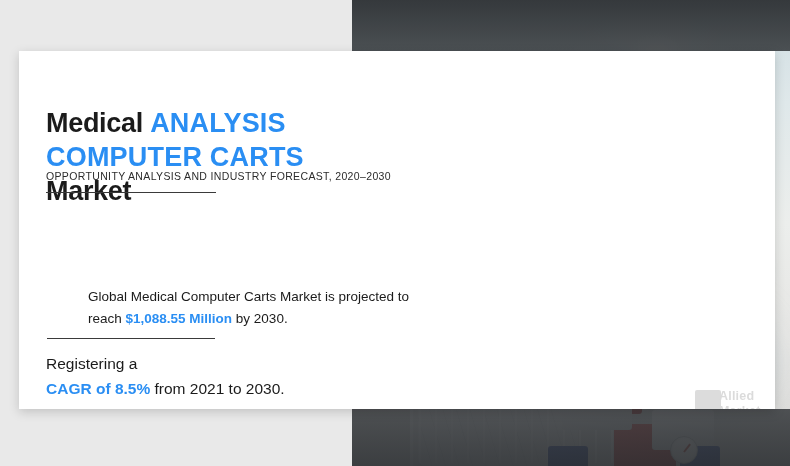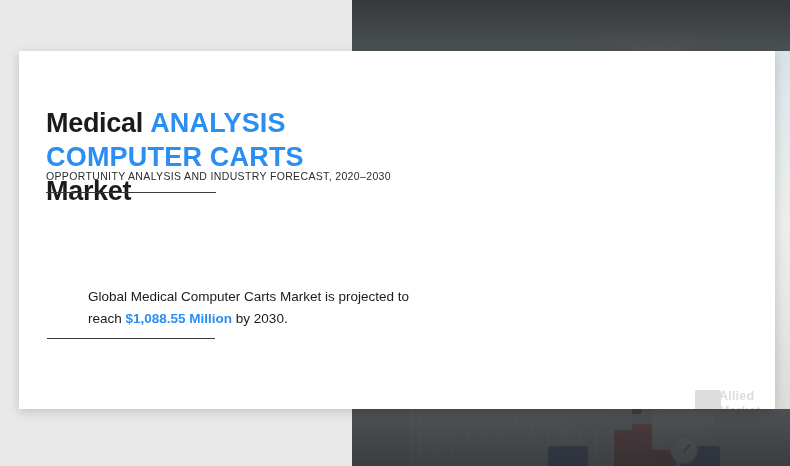--- a/index.html
+++ b/index.html
@@ -328,16 +328,17 @@
       <div class="heading"><span>Medical </span><span class="hl">ANALYSIS COMPUTER CARTS</span><span> Market</span></div>
 
       <div class="subtitle">OPPORTUNITY ANALYSIS AND INDUSTRY FORECAST,  2020–2030</div>
 
       <div class="rule rule1"></div>
 
       <div class="para"><span>Global Medical Computer Carts Market is projected to reach </span><span class="blue">$1,088.55 Million</span><span> by 2030.</span></div>
 
       <div class="rule rule2"></div>
 
+      <div class="cagr"><span>Registering a</span><br><span class="blue">CAGR of 8.5%</span><span> from 2021 to 2030.</span></div>
 
     </div>
   </div>
 </div>
 
 </body></html>

